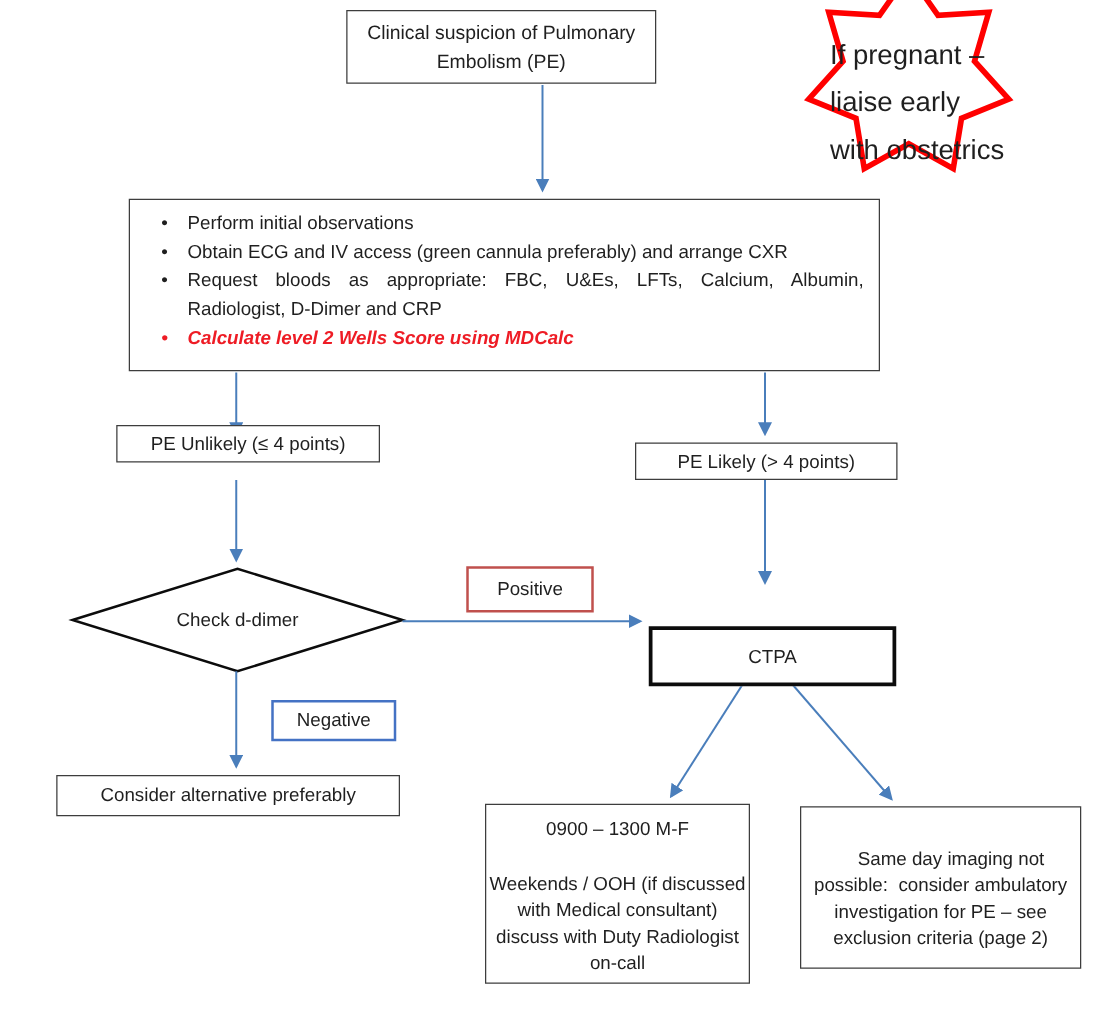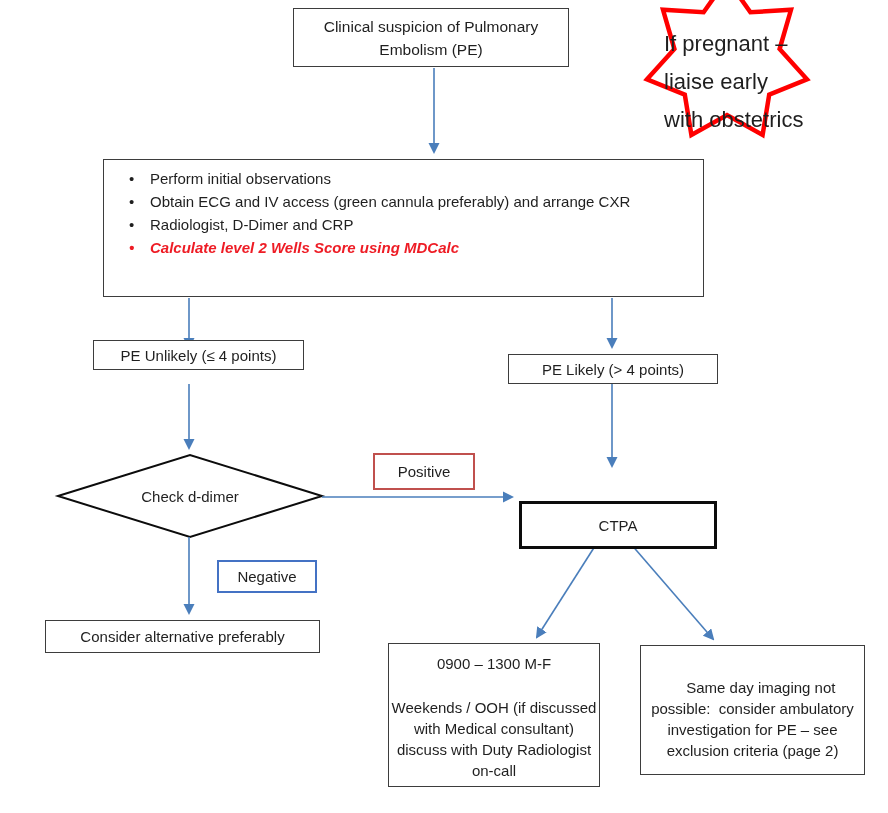--- a/index.html
+++ b/index.html
@@ -6,21 +6,21 @@
   #canvas{
     position:relative;width:888px;height:813px;background:#ffffff;
     font-family:"Liberation Sans",sans-serif;color:#1f1f1f;overflow:hidden;
   }
   #wires{position:absolute;left:0;top:0;width:888px;height:813px;z-index:0;}
   .node{position:absolute;box-sizing:border-box;background:#fff;z-index:1;}
   .thin{border:1.7px solid #3d3d3d;}
   .center{display:flex;align-items:center;justify-content:center;text-align:center;}
   .fs15{font-size:15px;line-height:21px;}
 
-  .title-box{left:293px;top:8px;width:276px;height:59px;font-size:15.5px;line-height:23px;}
+  .title-box{left:277px;top:8px;width:248px;height:59px;font-size:15.5px;line-height:23px;}
   .big-box{left:103px;top:159px;width:601px;height:138px;padding:7px 12px 0 25px;}
   .bullet-row{display:flex;font-size:15px;line-height:23px;}
   .bullet-dot{width:21px;flex:none;}
   .bullet-text{width:545px;}
   .justify-line{text-align:justify;text-align-last:justify;}
   .red-bullet{color:#ee1c25;font-weight:bold;font-style:italic;}
 
   .pe-unlikely{left:93px;top:340px;width:211px;height:30px;}
   .pe-likely{left:508px;top:354px;width:210px;height:30px;}
   .positive-box{left:373px;top:453px;width:102px;height:37px;border:2.6px solid #c0504d;}
@@ -74,20 +74,21 @@
       <span class="bullet-dot">•</span>
       <span class="bullet-text">Perform initial observations</span>
     </div>
     <div class="bullet-row">
       <span class="bullet-dot">•</span>
       <span class="bullet-text">Obtain ECG and IV access (green cannula preferably) and arrange CXR</span>
     </div>
     <div class="bullet-row">
       <span class="bullet-dot">•</span>
       <span class="bullet-text">
+        <div class="justify-line">Request bloods as appropriate: FBC, U&amp;Es, LFTs, Calcium, Albumin,</div>
         <div>Radiologist, D-Dimer and CRP</div>
       </span>
     </div>
     <div class="bullet-row red-bullet">
       <span class="bullet-dot">•</span>
       <span class="bullet-text">Calculate level 2 Wells Score using MDCalc</span>
     </div>
   </div>
 
   <div class="node thin center fs15 pe-unlikely">

